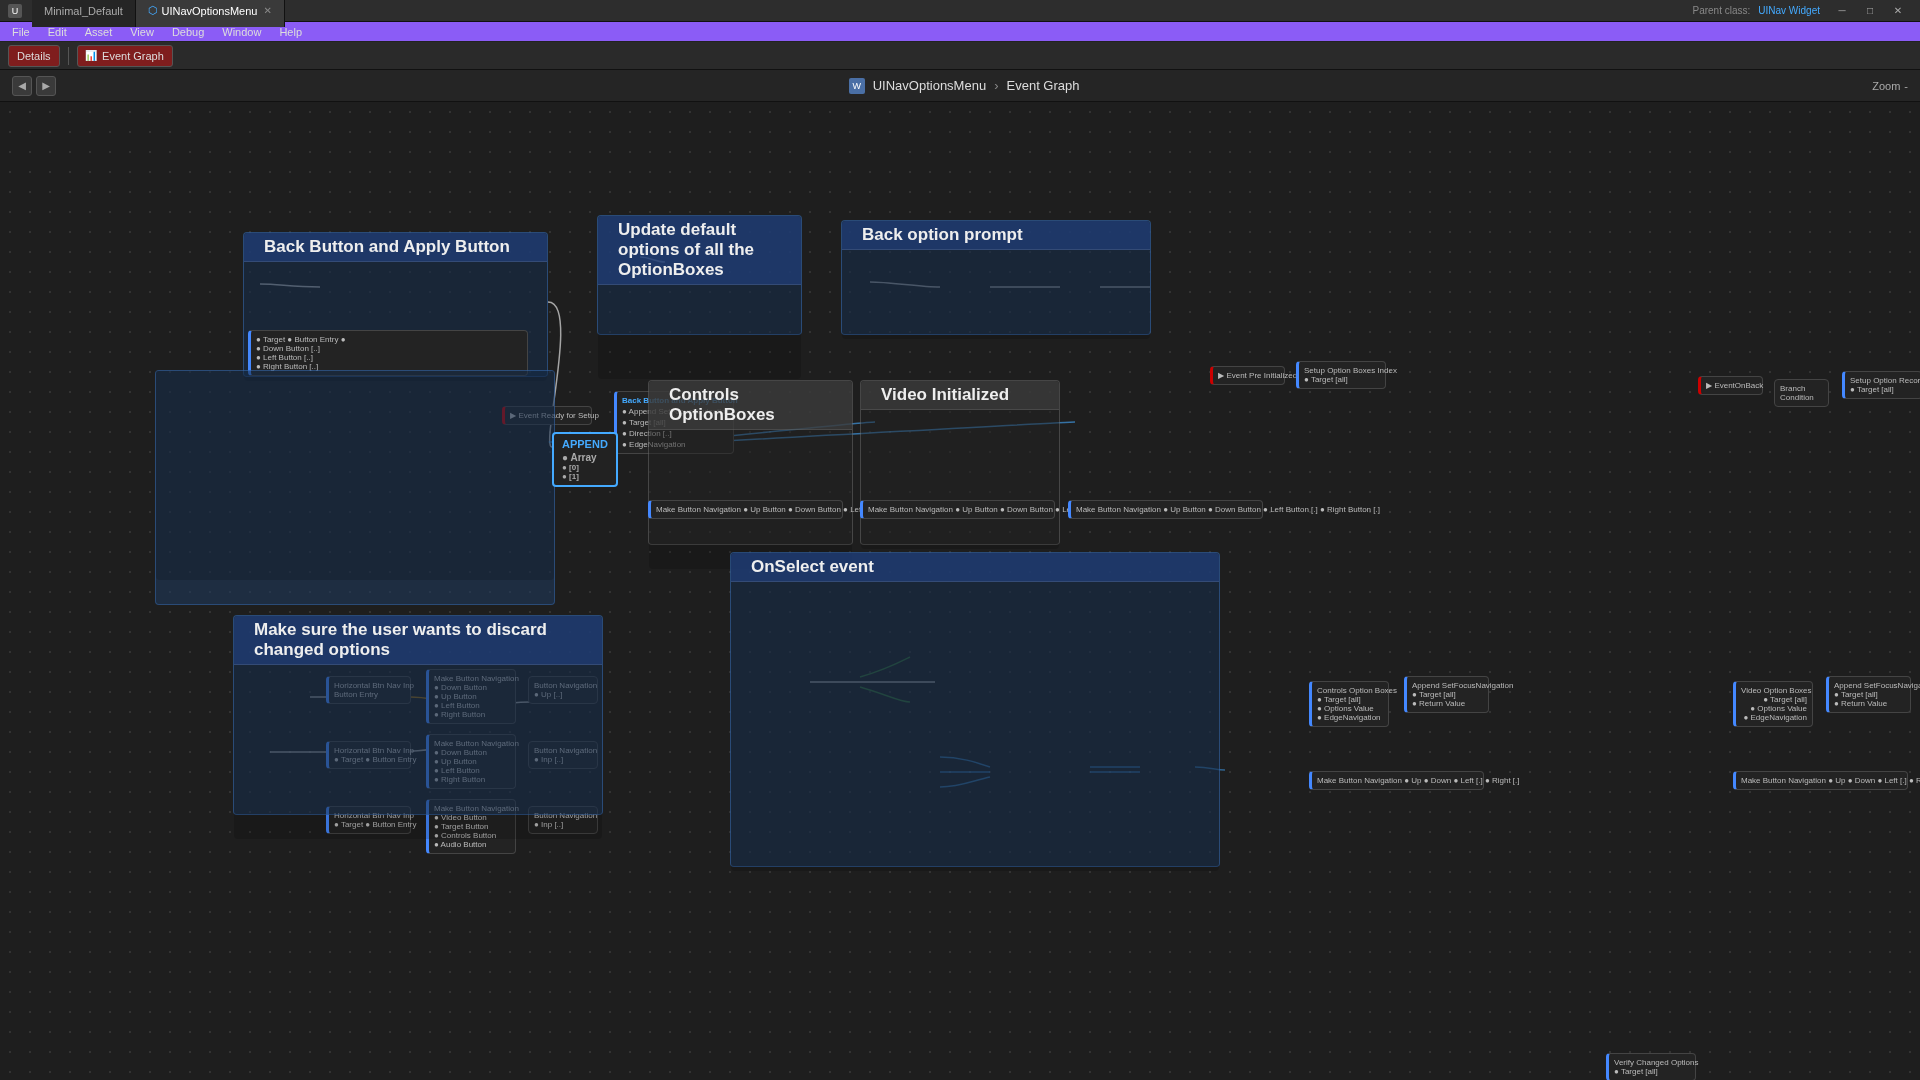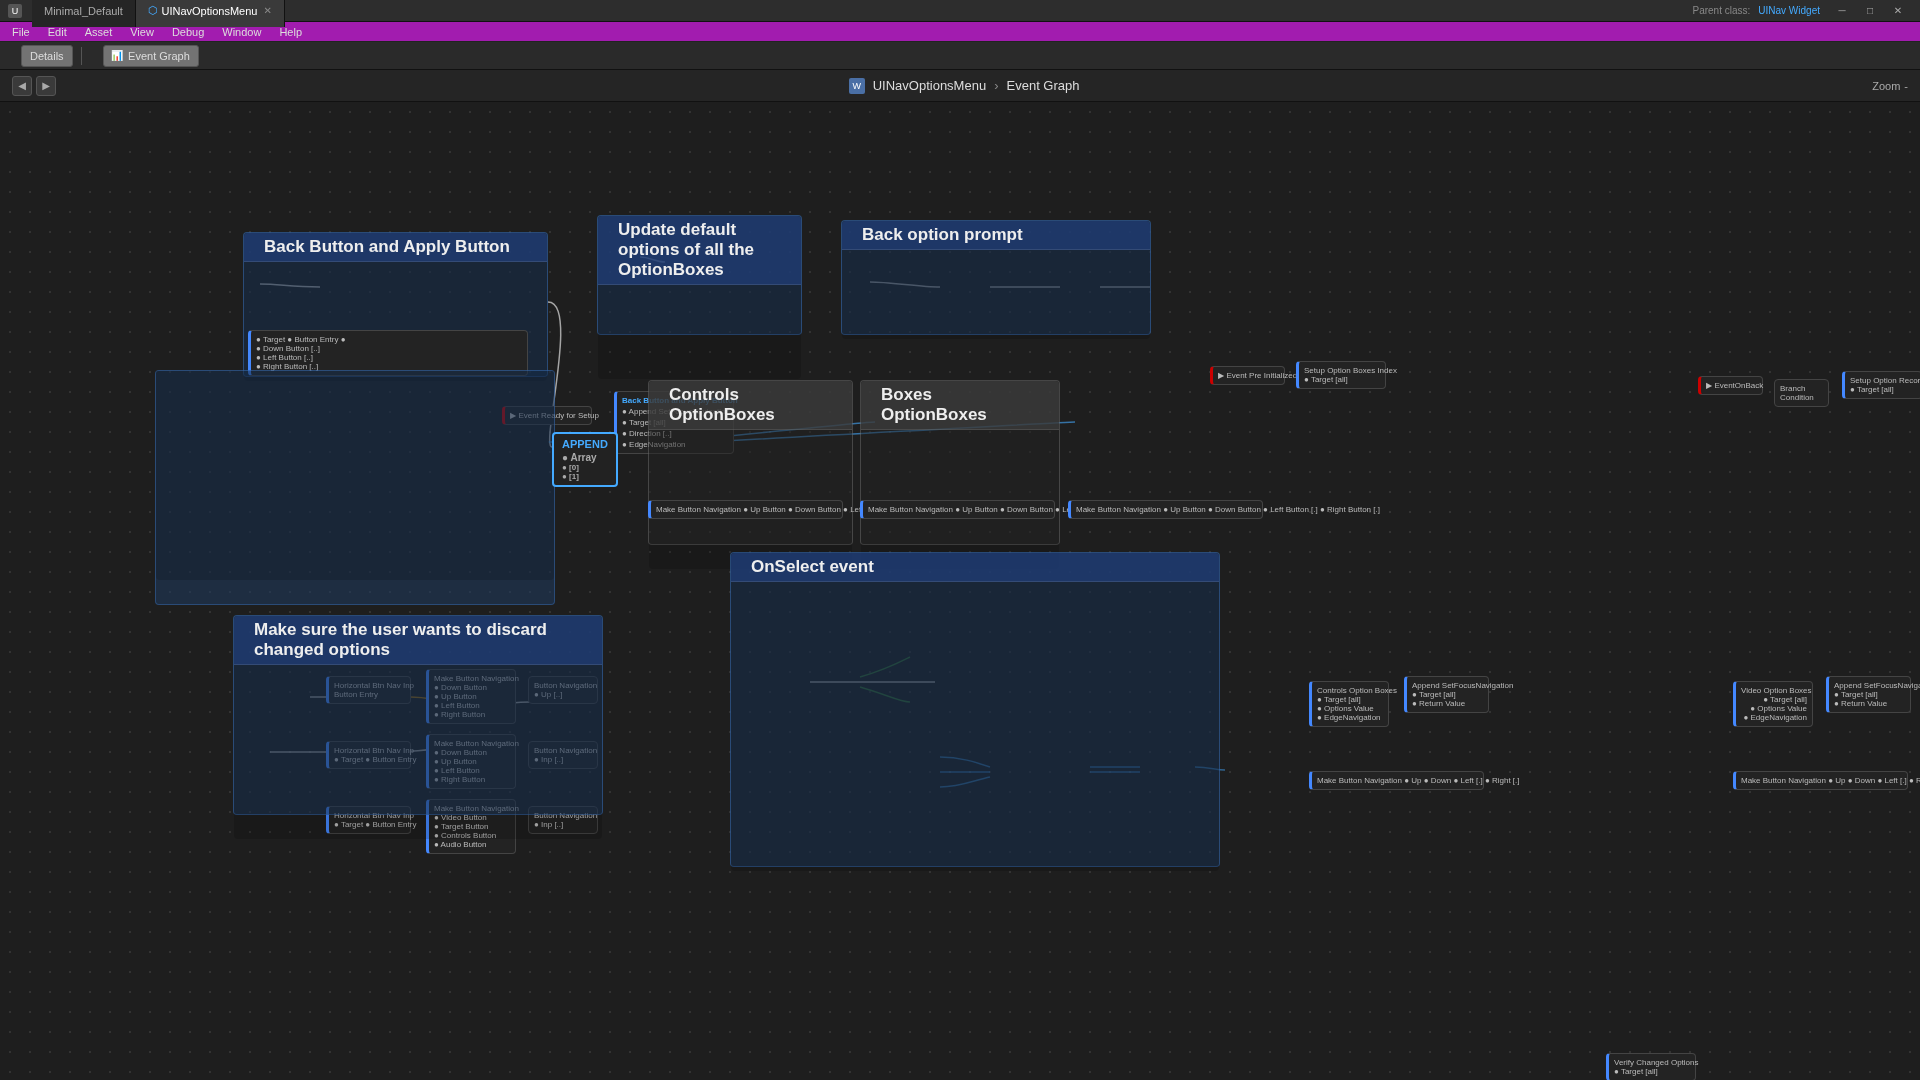--- a/index.html
+++ b/index.html
@@ -70,21 +70,21 @@
     .win-btn {
       width: 28px; height: 22px;
       display: flex; align-items: center; justify-content: center;
       font-size: 10px; color: #aaa;
       cursor: pointer;
     }
 
     
     .menu-bar {
       height: 20px;
-      background: #a21caf;
+      background: #8b5cf6;
       display: flex;
       align-items: center;
       padding: 0 4px;
       border-bottom: 1px solid #222;
       gap: 2px;
     }
     .menu-item {
       padding: 2px 8px;
       font-size: 11px;
       color: #ddd;
@@ -98,30 +98,29 @@
       background: #2a2a2a;
       display: flex;
       align-items: center;
       padding: 0 8px;
       border-bottom: 1px solid #111;
       gap: 4px;
     }
     .toolbar-btn {
       height: 22px;
       padding: 0 8px;
-      background: #737373;
+      background: #7f1d1d;
       border: 1px solid #555;
       border-radius: 3px;
       color: #ddd;
       font-size: 11px;
       cursor: pointer;
       display: flex;
       align-items: center;
       gap: 4px;
-      margin-left: 13px;
     }
     .toolbar-separator { width: 1px; height: 18px; background: #555; margin: 0 4px; }
 
     
     .breadcrumb-bar {
       height: 32px;
       background: #252525;
       display: flex;
       align-items: center;
       padding: 0 12px;
@@ -420,21 +419,21 @@
     <div class="comment-box-header">Controls OptionBoxes</div>
     <div class="comment-box-body">
       <div class="small-node small-node-blue" style="position:absolute;left:660px;top:300px;width:80px;">Controls Option Boxes<br>● Target [all]<br>● Options Value<br>● EdgeNavigation</div>
       <div class="small-node small-node-blue" style="position:absolute;left:755px;top:295px;width:85px;">Append SetFocusNavigation<br>● Target [all]<br>● Return Value</div>
 
       <div class="small-node small-node-blue" style="position:absolute;left:660px;top:390px;width:175px;">Make Button Navigation ● Up ● Down ● Left [.] ● Right [.]</div>
     </div>
   </div>
 
   <div class="comment-box cb-gray" style="left:860px;top:278px;width:200px;height:165px;">
-    <div class="comment-box-header">Boxes OptionBoxes</div>
+    <div class="comment-box-header">Video Initialized</div>
     <div class="comment-box-body">
       <div class="small-node small-node-blue" style="position:absolute;left:872px;top:300px;width:80px;text-align:right;">Video Option Boxes<br>● Target [all]<br>● Options Value<br>● EdgeNavigation</div>
       <div class="small-node small-node-blue" style="position:absolute;left:965px;top:295px;width:85px;">Append SetFocusNavigation<br>● Target [all]<br>● Return Value</div>
       <div class="small-node small-node-blue" style="position:absolute;left:872px;top:390px;width:175px;">Make Button Navigation ● Up ● Down ● Left [.] ● Right [.]</div>
     </div>
   </div>
 
 
   <div class="small-node small-node-blue" style="left:648px;top:398px;width:195px;">Make Button Navigation ● Up Button ● Down Button ● Left Button [.] ● Right Button [.]</div>
   <div class="small-node small-node-blue" style="left:860px;top:398px;width:195px;">Make Button Navigation ● Up Button ● Down Button ● Left Button [.] ● Right Button [.]</div>

